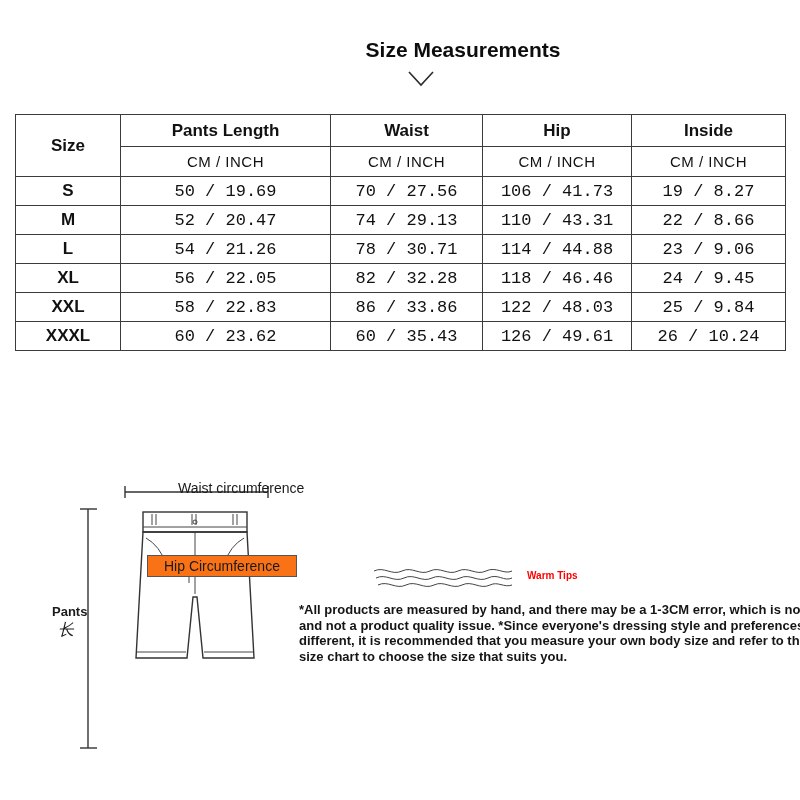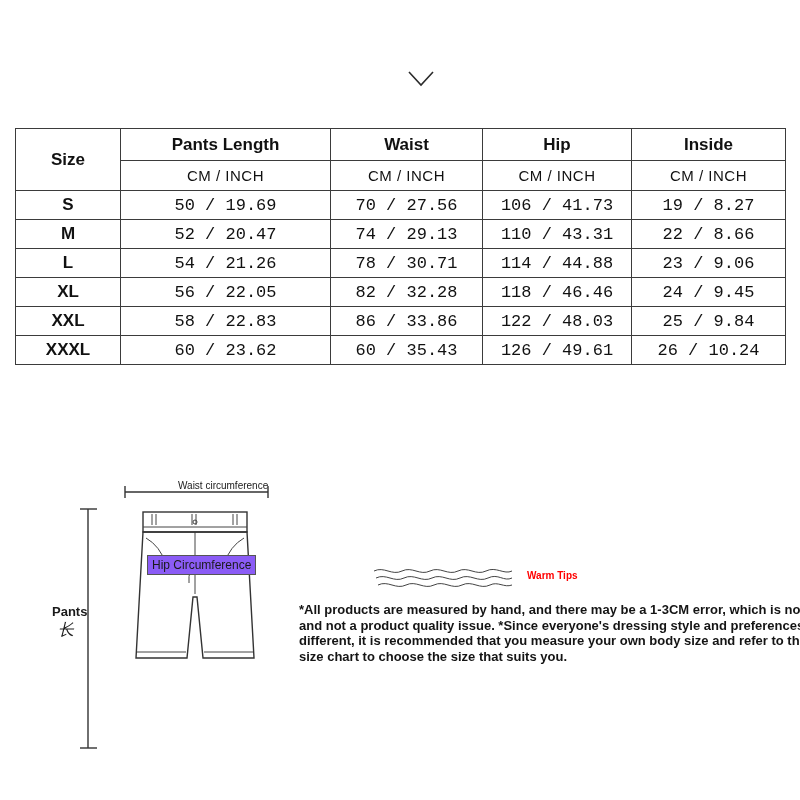--- a/index.html
+++ b/index.html
@@ -8,55 +8,56 @@
     font-family:"Liberation Sans","DejaVu Sans",sans-serif;color:#111;overflow:hidden;
   }
   
   .page-title{
     position:absolute;top:38px;left:463px;transform:translateX(-50%);
     font-size:21px;font-weight:bold;color:#0d0d0d;white-space:nowrap;
   }
   .title-chevron{position:absolute;left:406px;top:70px;}
   
   table.size-table{
-    position:absolute;left:15px;top:128px;width:770px;
+    position:absolute;left:15px;top:114px;width:770px;
     border-collapse:collapse;table-layout:fixed;
   }
   table.size-table th,table.size-table td{
     border:1px solid #3b3b3b;text-align:center;vertical-align:middle;
     padding:0;overflow:hidden;white-space:nowrap;
   }
   table.size-table thead tr.main-head th{height:31px;font-size:17px;font-weight:bold;}
   table.size-table thead tr.unit-row th{height:29px;font-size:15px;font-weight:normal;letter-spacing:.5px;}
   table.size-table tbody tr{height:29px;}
   table.size-table tbody th{font-size:17px;font-weight:bold;}
   table.size-table tbody td{font-size:17px;font-weight:normal;font-family:Liberation Mono, monospace;}
   
-  .waist-label{position:absolute;left:178px;top:480px;font-size:10px;color:#1a1a1a;white-space:nowrap;}
+  .waist-label{position:absolute;left:178px;top:480px;font-size:14px;color:#1a1a1a;white-space:nowrap;}
   .hip-label{
-    position:absolute;left:147px;top:555px;font-size:12px;color:#1a1a1a;white-space:nowrap;
-    border:1px solid #555;background:#8b5cf6;padding:2px 4px;
+    position:absolute;left:147px;top:555px;font-size:14px;color:#1a1a1a;white-space:nowrap;
+    border:1px solid #555;background:#f97316;padding:2px 16px;
   }
   .pants-label{position:absolute;left:52px;top:604px;font-size:13px;font-weight:bold;color:#1a1a1a;}
   .length-glyph{position:absolute;left:58px;top:620px;font-size:16px;color:#1a1a1a;font-style:italic;}
   
   .squiggles{position:absolute;left:372px;top:565px;}
   .warm-tips-title{position:absolute;left:527px;top:570px;font-size:10px;font-weight:bold;color:#ff0000;white-space:nowrap;}
   .tips-body{
     position:absolute;left:274px;top:602px;width:534px;
     font-size:13px;font-weight:bold;color:#141414;line-height:1.2;text-align:left;margin-left:25px;
   }
   svg .ln{stroke:#333;stroke-width:1.4;fill:none;}
   svg .thin{stroke:#444;stroke-width:1;fill:none;}
 </style>
 </head>
 <body>
 
 <div class="canvas">
 
+  <div class="page-title">Size Measurements</div>
   <svg class="title-chevron" width="30" height="18" viewBox="0 0 30 18">
     <polyline points="3,2 15,15 27,2" fill="none" stroke="#2b2b2b" stroke-width="1.6"></polyline>
   </svg>
 
   <table class="size-table">
     <colgroup>
       <col style="width:105px">
       <col style="width:210px">
       <col style="width:152px">
       <col style="width:149px">

